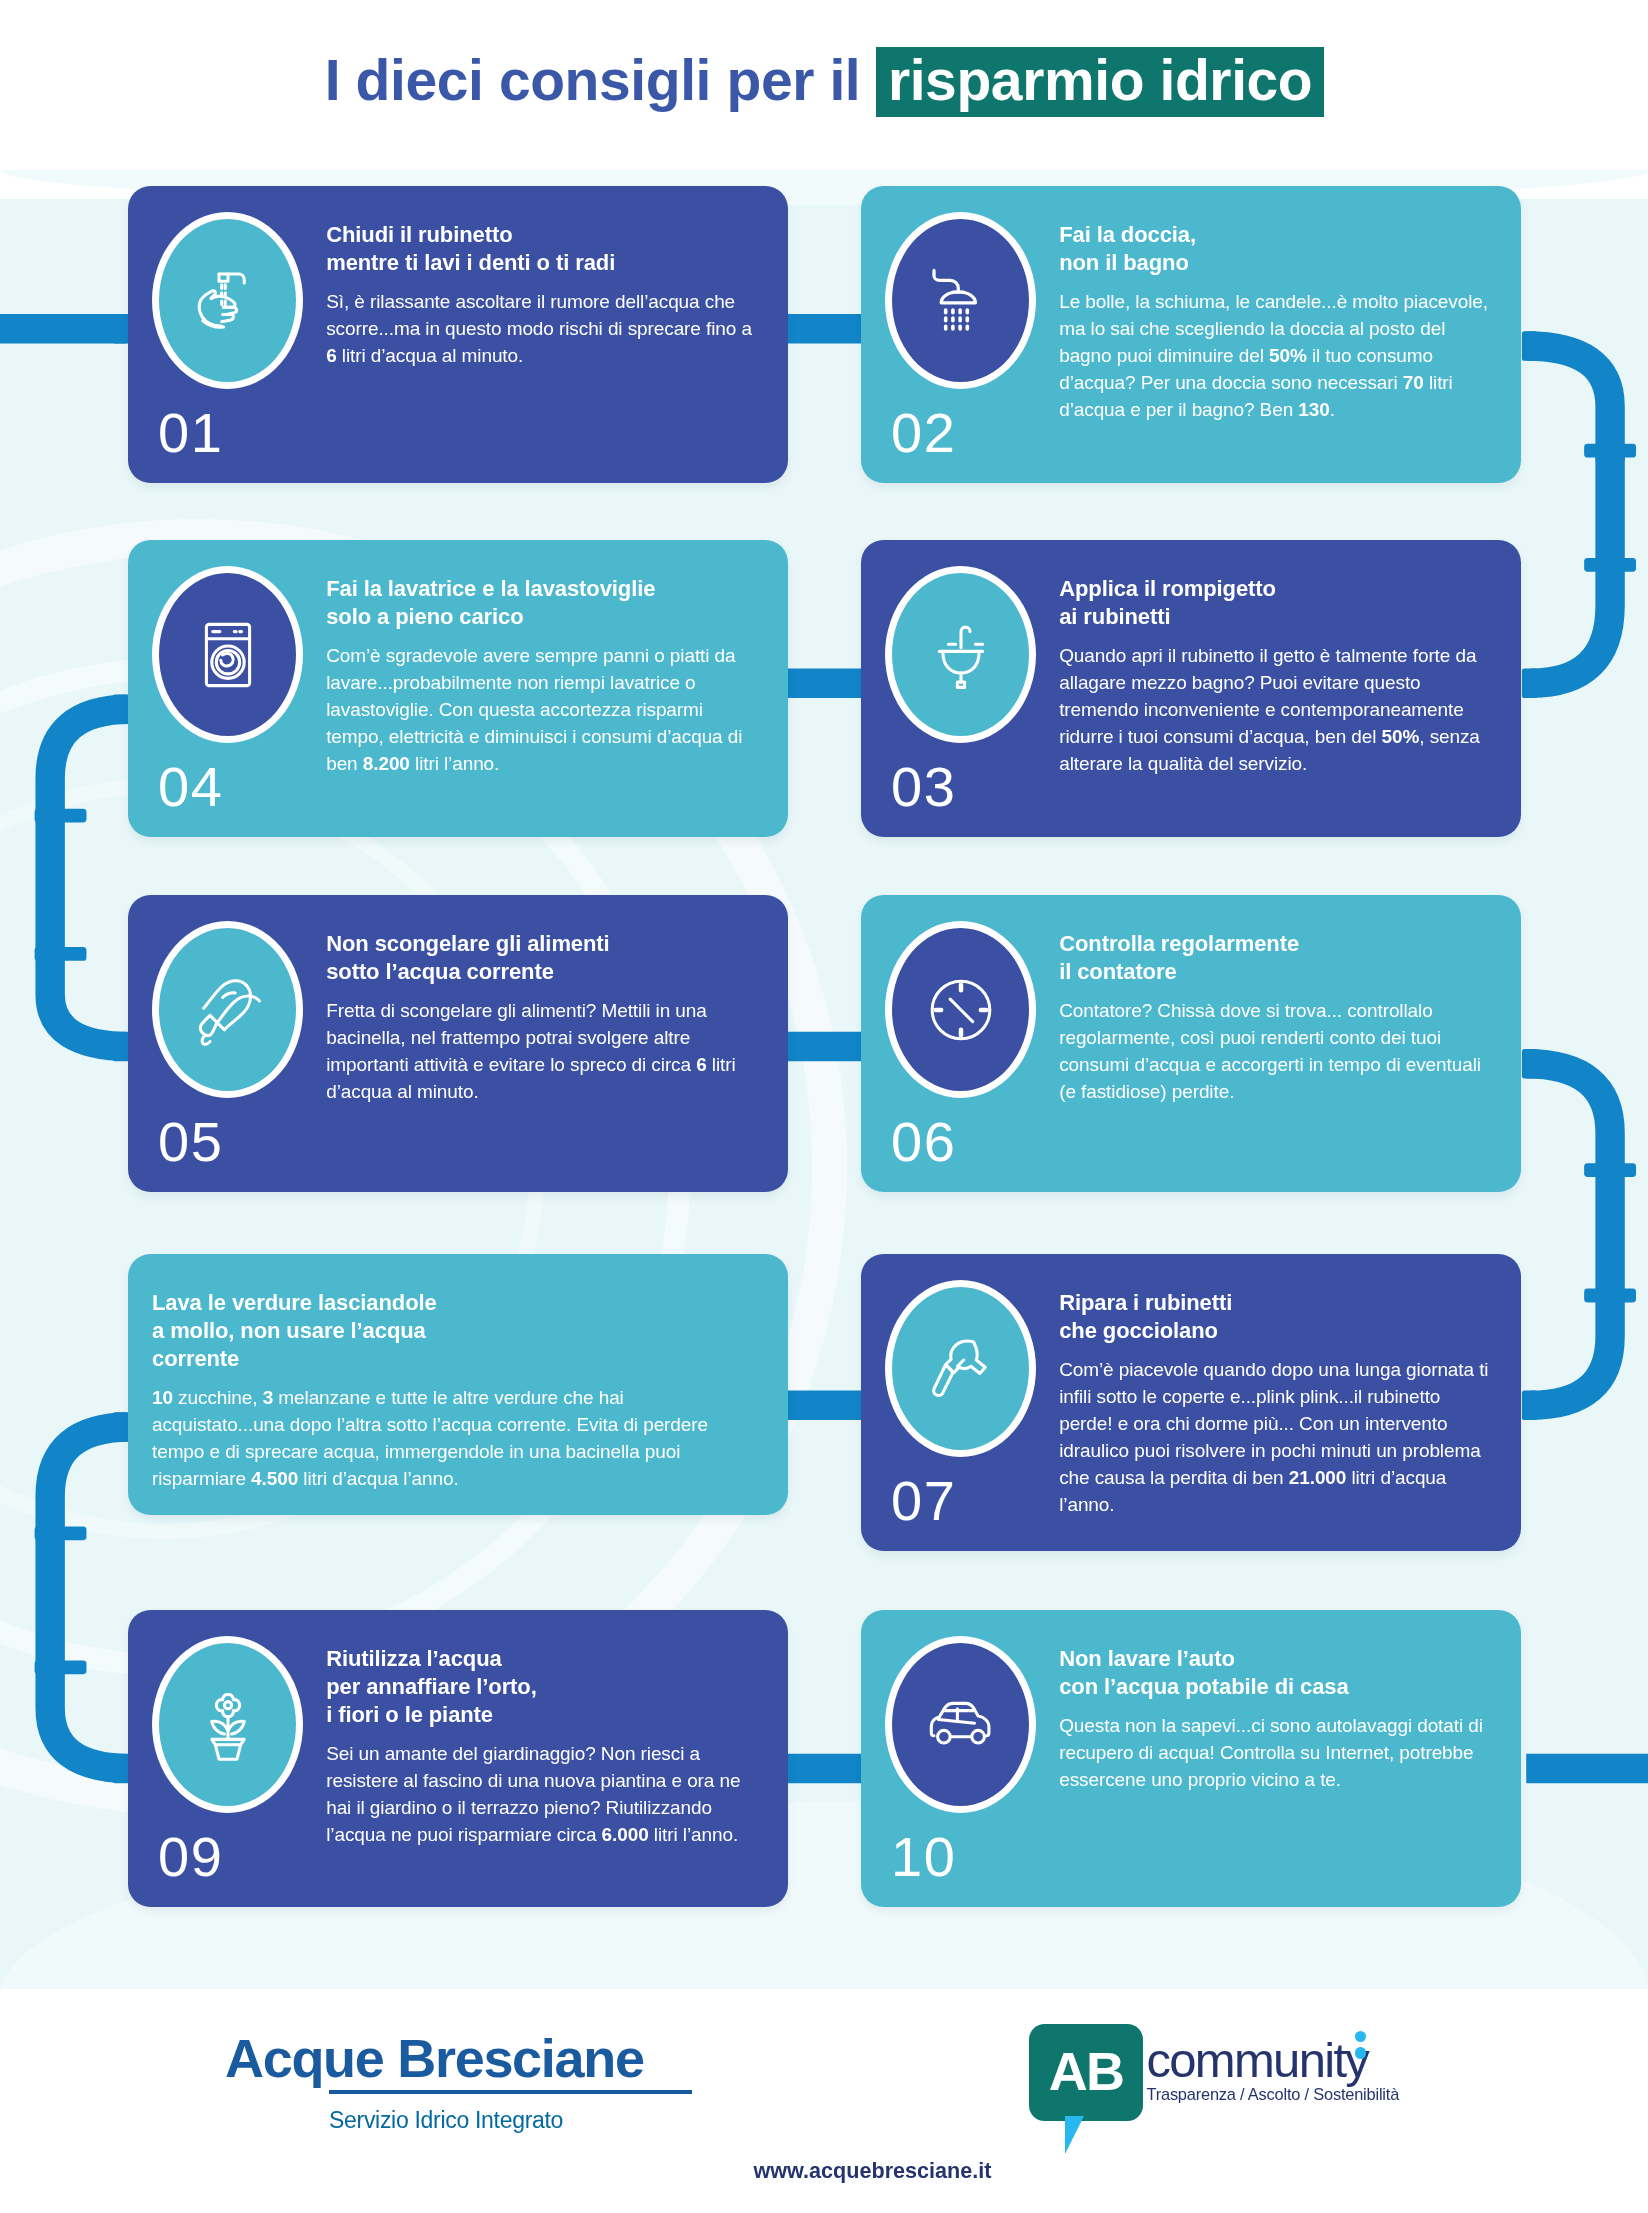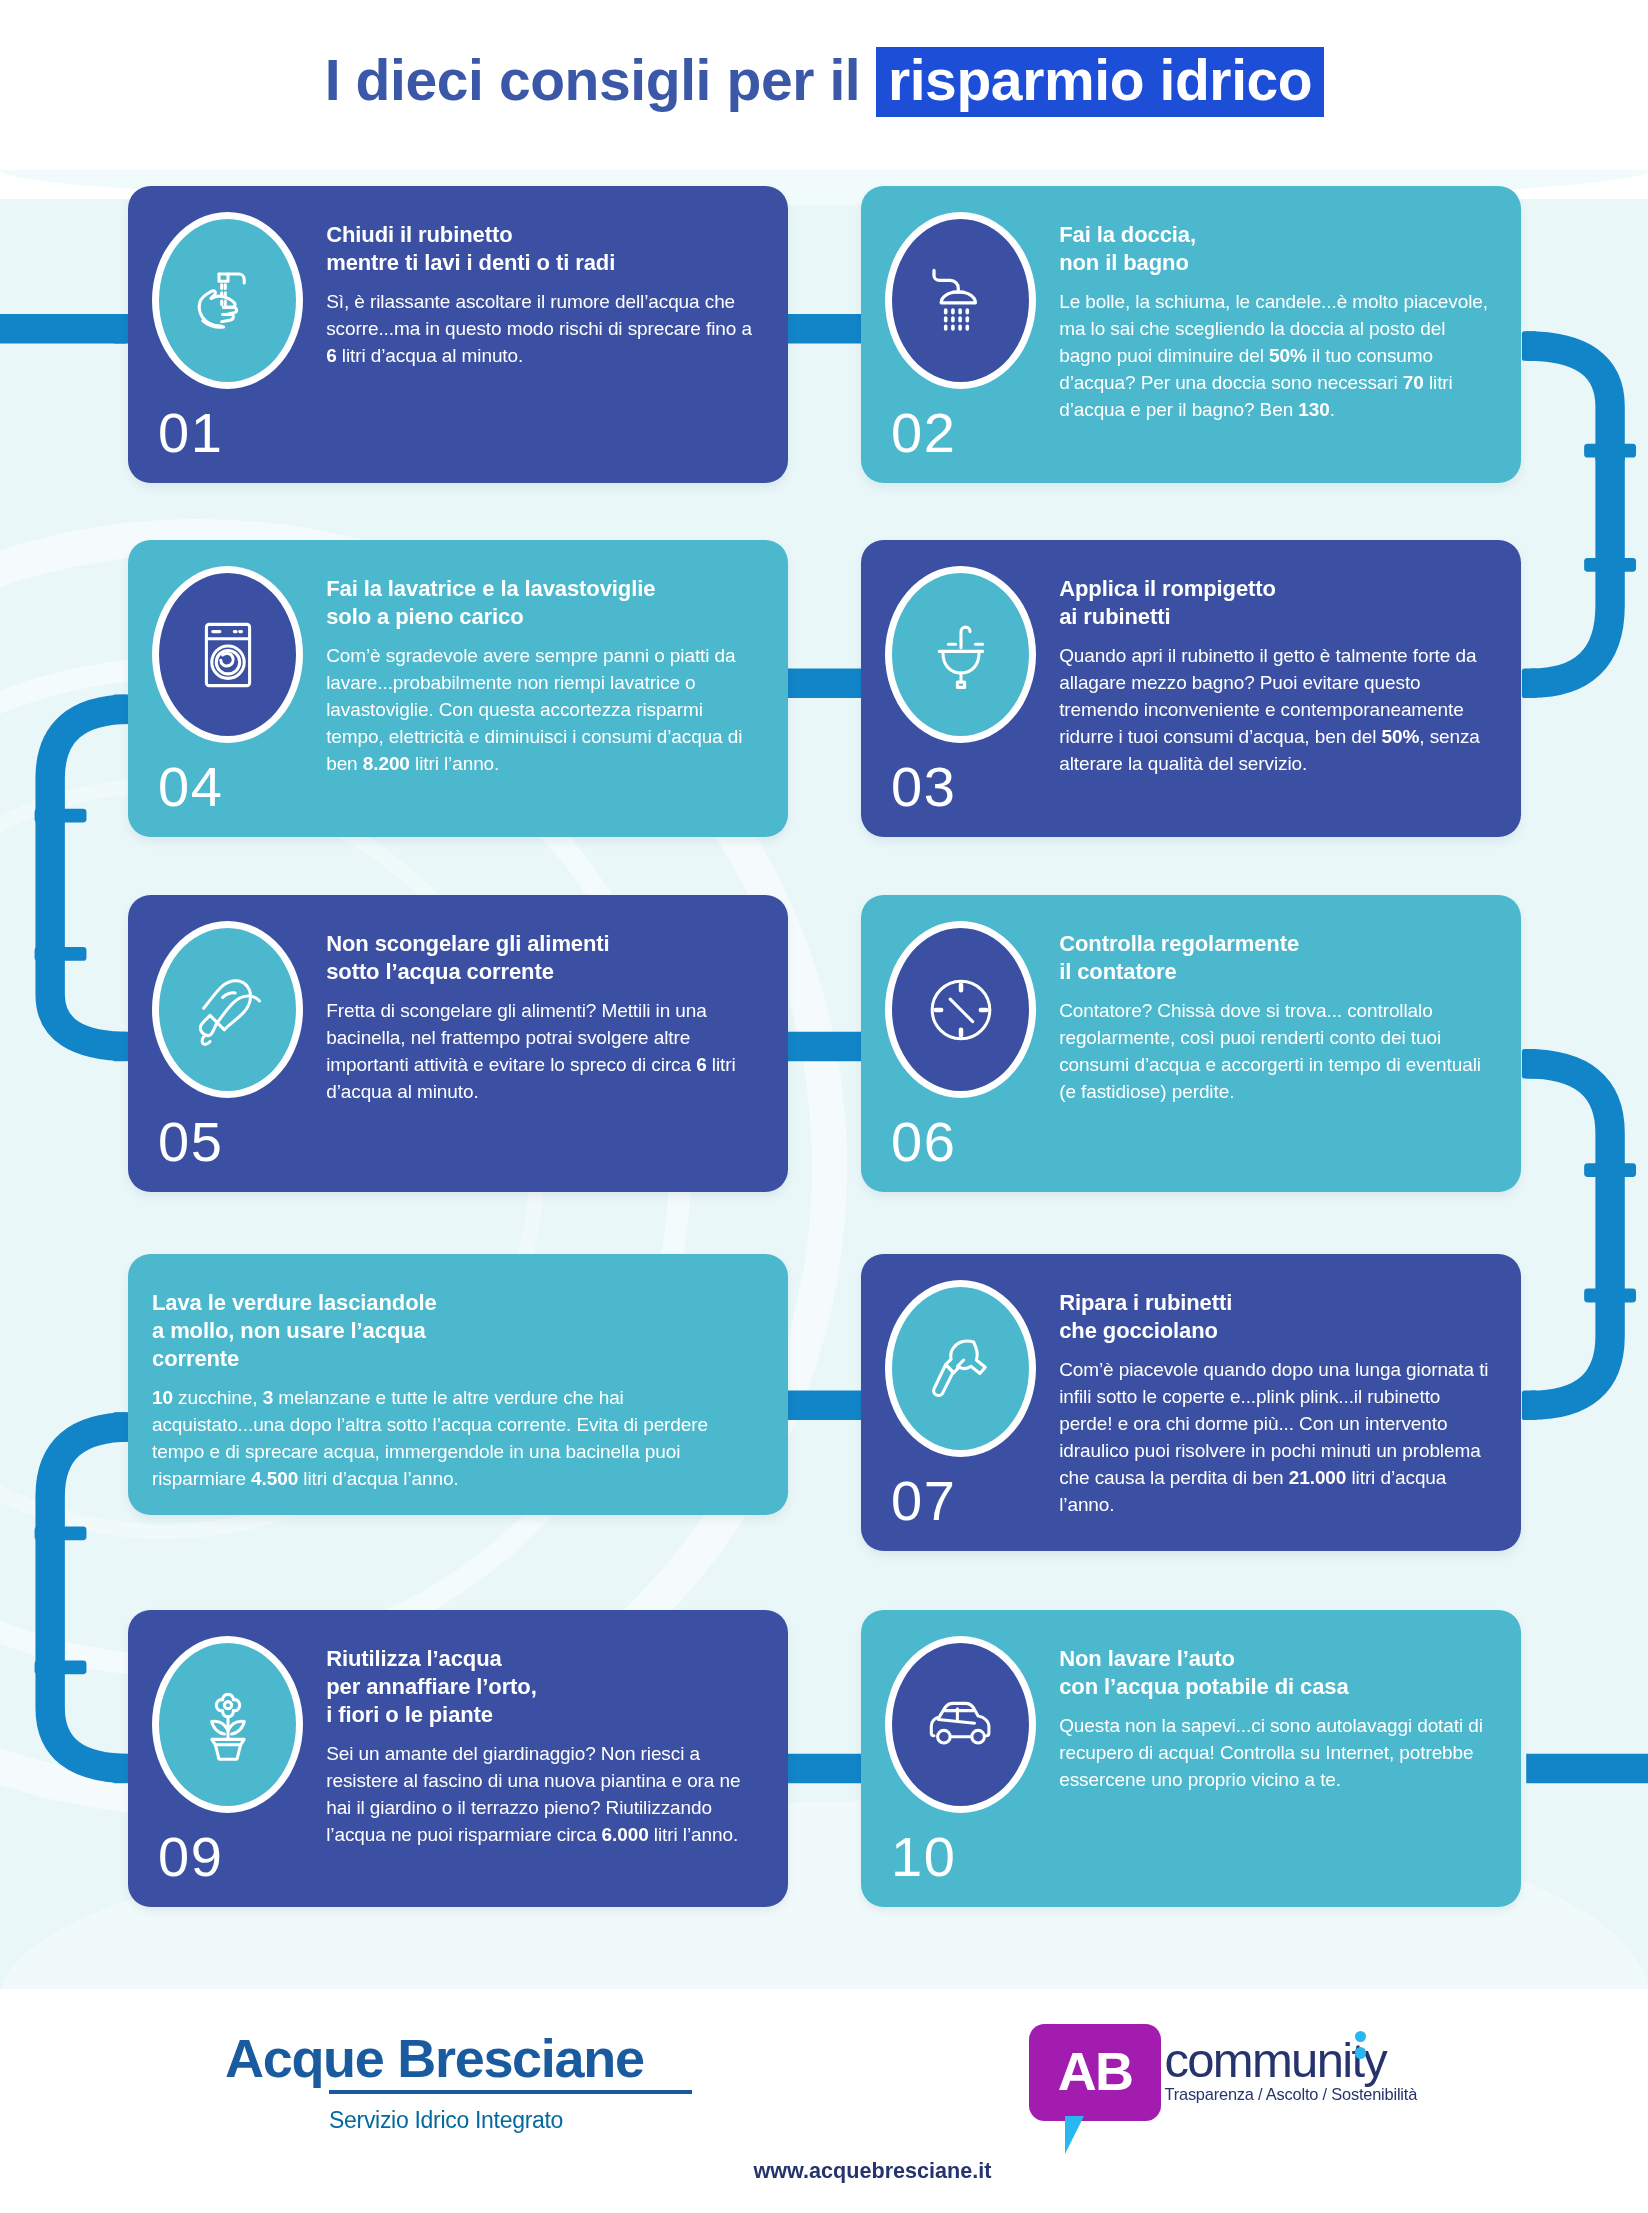--- a/index.html
+++ b/index.html
@@ -47,21 +47,21 @@
   .header{
     position:absolute; left:0; top:0; width:1649px; height:164px;
     z-index:6; display:flex; align-items:center; justify-content:center;
   }
   .title{
     font-size:57px; font-weight:bold; color:#3a57a8;
     letter-spacing:-0.4px; white-space:nowrap;
     display:flex; align-items:baseline; gap:15.6px;
   }
   .title .hl{
-    background:#1d4ed8; color:#ffffff;
+    background:#0f766e; color:#ffffff;
     padding:5.2px 12px 8.6px 12px; line-height:1.0;
   }
 
   
   .pipes{ position:absolute; left:0; top:0; width:1649px; height:2214px; z-index:2; }
 
   
   .grid{
     position:absolute; left:0; top:0; width:1649px; height:2214px; z-index:5;
   }
@@ -116,21 +116,21 @@
   .logo-ab .rule{
     width:363px; height:3.5px; background:#1a5a9e; margin:5.2px 0 2.6px 104px;
   }
   .logo-ab .sub{
     font-size:23px; color:#0369a1; margin-left:104px; letter-spacing:-0.3px;margin-top:13px;
   }
   .logo-comm{
     position:absolute; left:1029px; top:35px; display:flex; align-items:flex-start;
   }
   .bubble{
-    position:relative; background:#a21caf; width:132px; height:97px;
+    position:relative; background:#0f766e; width:114px; height:97px;
     border-radius:15.6px;
     display:flex; align-items:center; justify-content:center;
   }
   .bubble:after{
     content:""; position:absolute; left:36px; top:92px;
     border-left:19px solid #29b7ef; border-bottom:38px solid transparent;
   }
   .bubble span{
     font-size:54px; font-weight:bold; color:#ffffff; letter-spacing:-1.7px;
     line-height:1; margin-top:-3.5px;

